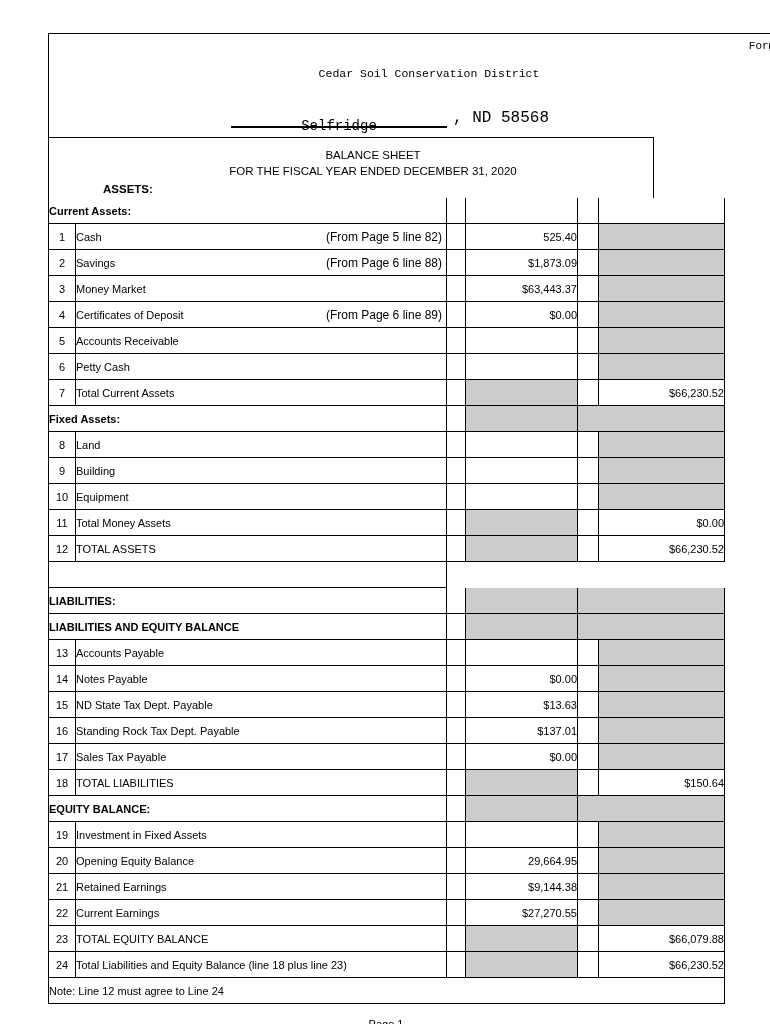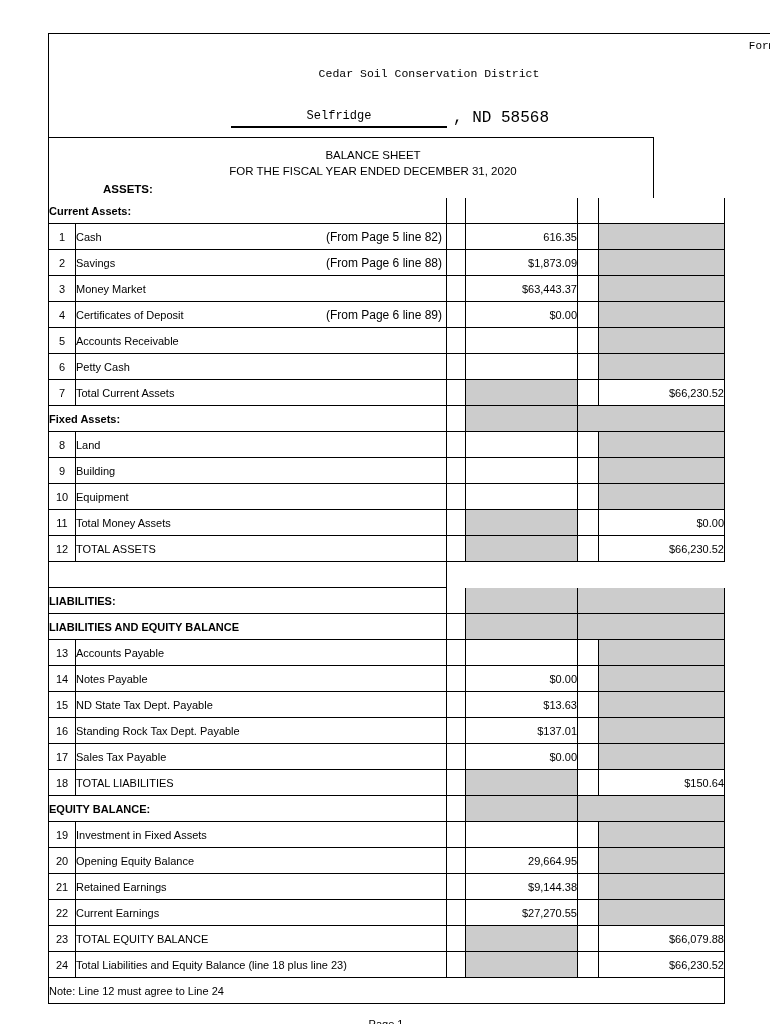--- a/index.html
+++ b/index.html
@@ -131,23 +131,23 @@
     position: absolute;
     left: 182px;
     top: 17px;
     width: 216px;
     border-bottom: 2.5px solid #000;
   }
   .city-text {
     position: absolute;
     left: 182px;
     width: 216px;
-    top: 0;
+    top: 9px;
     text-align: center;
-    font-size: 12px;
+    font-size: 14px;
   }
   .state-zip {
     position: absolute;
     left: 404px;
     top: 0;
     font-size: 16px;
   }
 
   
   .titlebox {
@@ -239,21 +239,21 @@
         <td class="bdr-l bdr-r bdr-b"></td>
         <td class="bdr-r bdr-b"></td>
         <td class="bdr-r bdr-b"></td>
         <td class="bdr-r bdr-b"></td>
       </tr>
 
       <tr>
         <td class="num">1</td>
         <td class="desc"><span>Cash</span><span class="ref">(From Page 5 line 82)</span></td>
         <td class="bdr-l bdr-r bdr-b"></td>
-        <td class="amt first">616.35</td>
+        <td class="amt first">525.40</td>
         <td class="bdr-r bdr-b"></td>
         <td class="gray bdr-r bdr-b"></td>
       </tr>
 
       <tr>
         <td class="num">2</td>
         <td class="desc"><span>Savings</span><span class="ref">(From Page 6 line 88)</span></td>
         <td class="bdr-l bdr-r bdr-b"></td>
         <td class="amt">$1,873.09</td>
         <td class="bdr-r bdr-b"></td>

